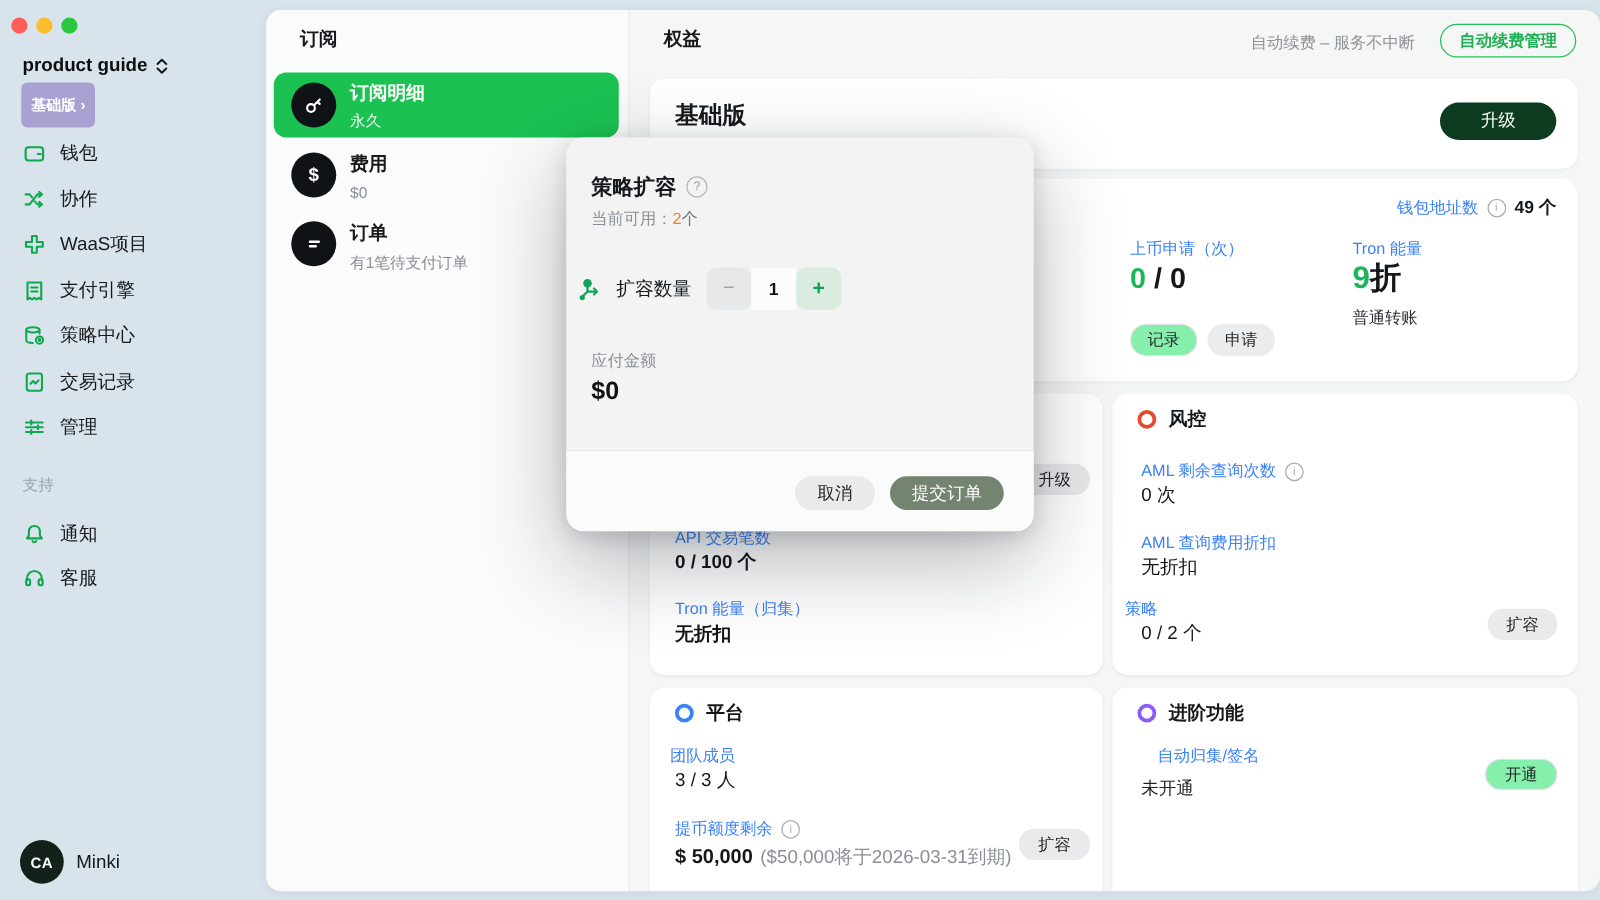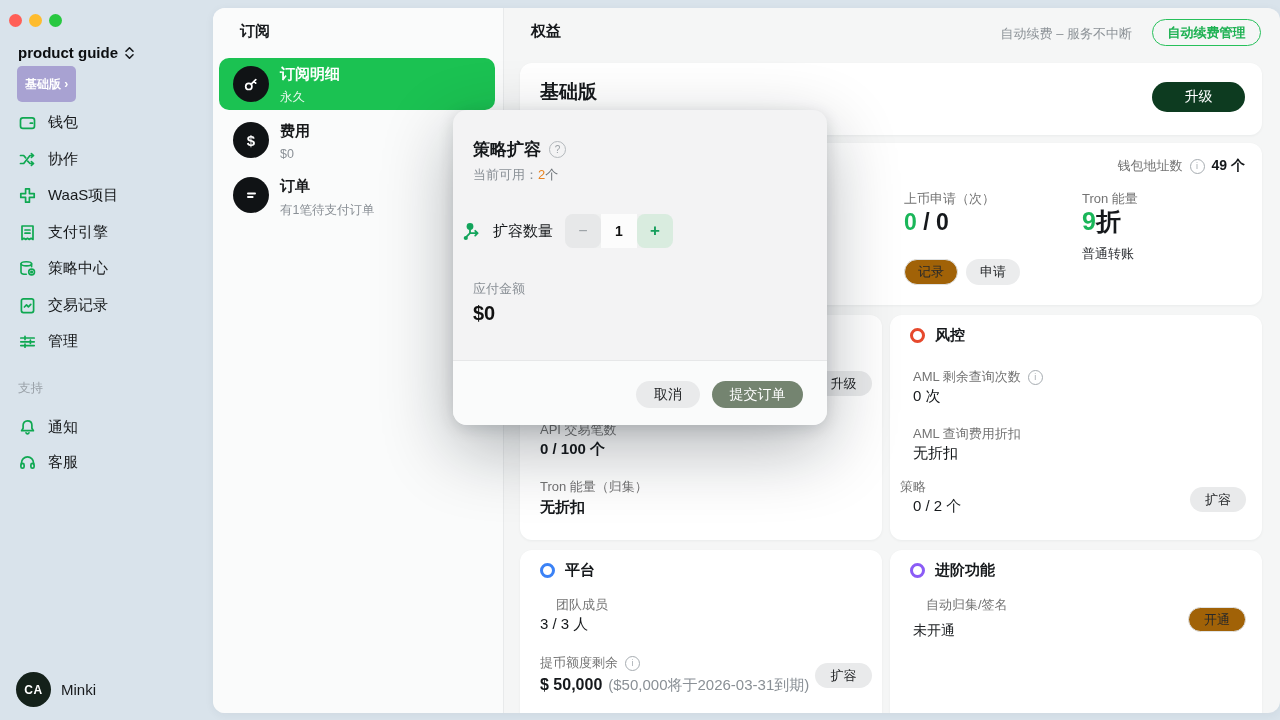--- a/index.html
+++ b/index.html
@@ -23,26 +23,26 @@
   .main{position:absolute;left:213px;top:8px;width:1067px;height:705px;border-radius:12px;
     background:#f5f6f6;overflow:hidden;box-shadow:0 2px 10px rgba(30,45,60,.06);}
   .mid-panel{position:absolute;left:0;top:0;width:290px;height:705px;background:#fafbfb;}
   .panel-divider{position:absolute;left:290px;top:0;width:1px;height:705px;background:#e8eaeb;}
   .sub-item-title{font-size:15px;font-weight:600;}
   .sub-item-sub{font-size:12.5px;margin-top:3px;}
   .black-circle{width:36px;height:36px;border-radius:50%;background:#101315;display:flex;
     align-items:center;justify-content:center;color:#fff;}
   
   .card{position:absolute;background:#fff;border-radius:12px;box-shadow:0 1px 3px rgba(25,35,45,.05);}
-  .lbl{color:#737373;font-size:13px;}
+  .lbl{color:#3b82f6;font-size:13px;}
   .val{color:#15181b;font-size:15px;font-weight:700;}
   .pill{display:flex;align-items:center;justify-content:center;border-radius:14px;
     font-size:13px;cursor:pointer;white-space:nowrap;}
   .pill.gray{background:#ebeced;color:#26282b;}
-  .pill.outline{background:#a16207;border:1px solid #e0e3e5;color:#26282b;}
+  .pill.outline{background:#86efac;border:1px solid #e0e3e5;color:#26282b;}
   .pill.green-outline{background:transparent;border:1.5px solid #27c05b;color:#1db152;font-weight:600;}
   .pill.dark{background:#0d3b20;color:#fff;font-size:14px;}
   .pill.sage{background:#748470;color:#fff;font-size:14px;}
   .pill.lightgray{background:#e9eaeb;color:#222426;font-size:14px;}
   .info{display:inline-flex;width:13px;height:13px;border:1px solid #a6acb1;border-radius:50%;
     color:#a6acb1;font-size:9px;align-items:center;justify-content:center;flex:0 0 auto;cursor:pointer;}
   .info::after{content:"i";line-height:1;}
   .help{display:inline-flex;width:15px;height:15px;border:1px solid #b4b9bd;border-radius:50%;
     color:#9aa0a5;font-size:10px;align-items:center;justify-content:center;cursor:pointer;}
   .help::after{content:"?";line-height:1;}
@@ -247,21 +247,21 @@
       <div class="abs lbl" style="left:10px;top:163px;">策略</div>
       <div class="abs val" style="left:23px;top:182px;font-weight:400;">0 / 2 个</div>
       <div class="pill lightgray abs" style="right:16px;top:172px;width:56px;height:25px;font-size:13px;">扩容</div>
     </div>
 
     <div class="card" style="left:16px;top:542px;width:362px;height:163px;border-radius:12px 12px 0 0;">
       <div class="title-row" style="left:20px;top:11px;">
         <span class="ring" style="border-color:#3b82f6;"></span>
         <span class="card-title">平台</span>
       </div>
-      <div class="abs lbl" style="left:36px;top:46px;">团队成员</div>
+      <div class="abs lbl" style="left:16px;top:46px;">团队成员</div>
       <div class="abs val" style="left:20px;top:65px;font-weight:400;">3 / 3 人</div>
       <div class="abs" style="left:20px;top:104px;display:flex;align-items:center;gap:7px;">
         <span class="lbl">提币额度剩余</span>
         <span class="info"></span>
       </div>
       <div class="abs" style="left:20px;top:126px;display:flex;align-items:baseline;gap:6px;white-space:nowrap;">
         <span style="font-size:16px;font-weight:700;color:#15181b;">$ 50,000</span>
         <span style="font-size:15px;color:#8a9096;">($50,000将于2026-03-31到期)</span>
       </div>
       <div class="pill lightgray abs" style="left:295px;top:113px;width:57px;height:25px;font-size:13px;">扩容</div>

